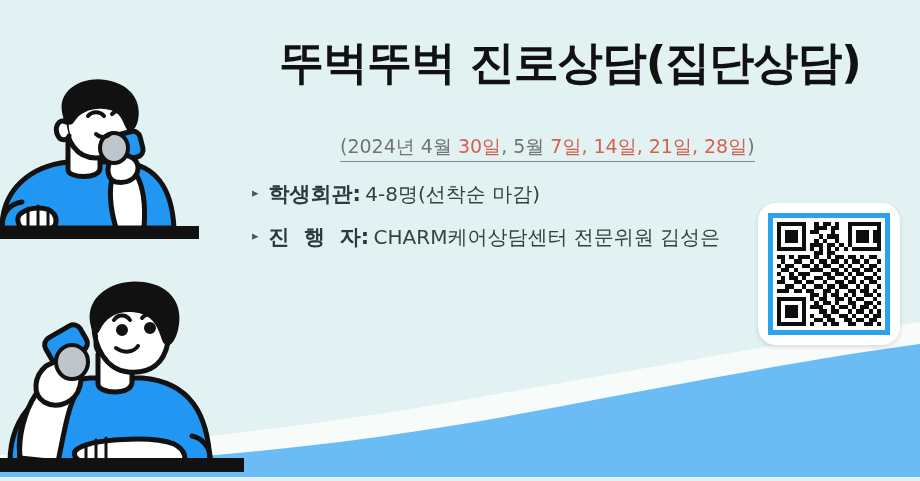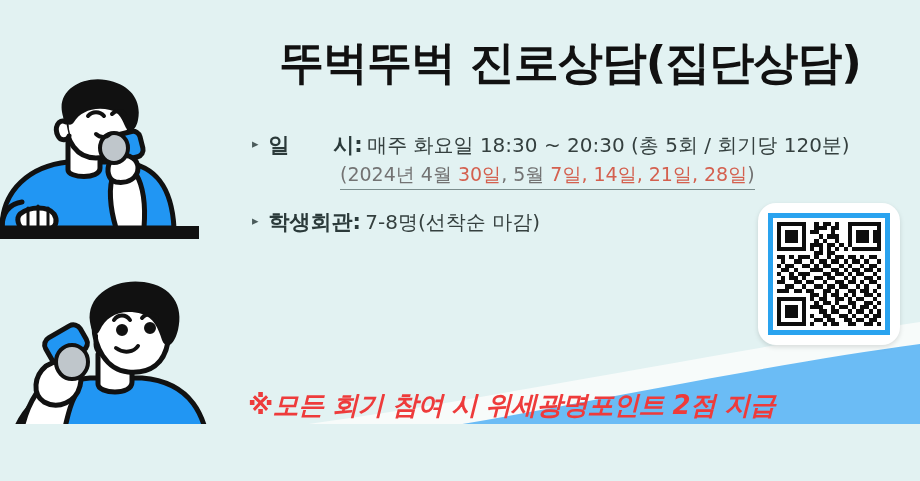--- a/index.html
+++ b/index.html
@@ -2,21 +2,21 @@
 <html lang="ko"><head>
 <meta charset="utf-8">
 <style>
   html,body{margin:0;padding:0;}
   body{
     width:920px;height:481px;overflow:hidden;
     font-family:"Liberation Sans","DejaVu Sans",sans-serif;
     background:#e2f2f2;
   }
   #poster{
-    position:relative;width:920px;height:424px;overflow:hidden;
+    position:relative;width:920px;height:477px;overflow:hidden;
     background:#e2f2f2;
   }
   
   .bg-layer{position:absolute;left:0;top:0;width:920px;height:481px;}
   
   .illus{position:absolute;}
   #illus-top{left:-4px;top:78px;width:230px;height:165px;}
   #illus-bottom{left:-6px;top:272px;width:250px;height:200px;}
   
   #title{
@@ -173,41 +173,40 @@
       <path d="M122 76 C130 82 140 80 144 74"></path>
     </g>
 
     <rect x="0" y="186" width="250" height="14" fill="#111"></rect>
   </svg>
 
   <div id="title">뚜벅뚜벅 진로상담(집단상담)</div>
 
   <div id="info">
 
-    <div class="row row-date">
-      <span class="bullet">▸</span>
-      <span class="label">일      시:</span>
-      <span class="value">매주 화요일 18:30 ~ 20:30 (총 5회 / 회기당 120분)</span>
-    </div>
     <div class="subline">
       <span class="u">
         <span class="dk">(2024년 4월 </span><span class="rd">30일</span><span class="dk">, 5월 </span><span class="rd">7일, 14일, 21일, 28일</span><span class="dk">)</span>
       </span>
     </div>
 
 
     <div class="row">
       <span class="bullet">▸</span>
       <span class="label">학생회관:</span>
-      <span class="value">7-8명(선착순 마감)</span>
+      <span class="value">4-8명(선착순 마감)</span>
     </div>
 
+    <div class="row">
+      <span class="bullet">▸</span>
+      <span class="label">진  행  자:</span>
+      <span class="value">CHARM케어상담센터 전문위원 김성은</span>
+    </div>
   </div>
 
-  <div id="footnote">※모든 회기 참여 시 위세광명포인트 2점 지급</div>
 
   <div id="qr-card">
     <div id="qr-frame">
       <div id="qr-inner">
         <svg id="qr-canvas" width="104" height="104" viewBox="0 0 25 25" shape-rendering="crispEdges">
             <rect x="0" y="0" width="1" height="1" fill="#0d0d0d"></rect>
             <rect x="1" y="0" width="1" height="1" fill="#0d0d0d"></rect>
             <rect x="2" y="0" width="1" height="1" fill="#0d0d0d"></rect>
             <rect x="3" y="0" width="1" height="1" fill="#0d0d0d"></rect>
             <rect x="4" y="0" width="1" height="1" fill="#0d0d0d"></rect>

